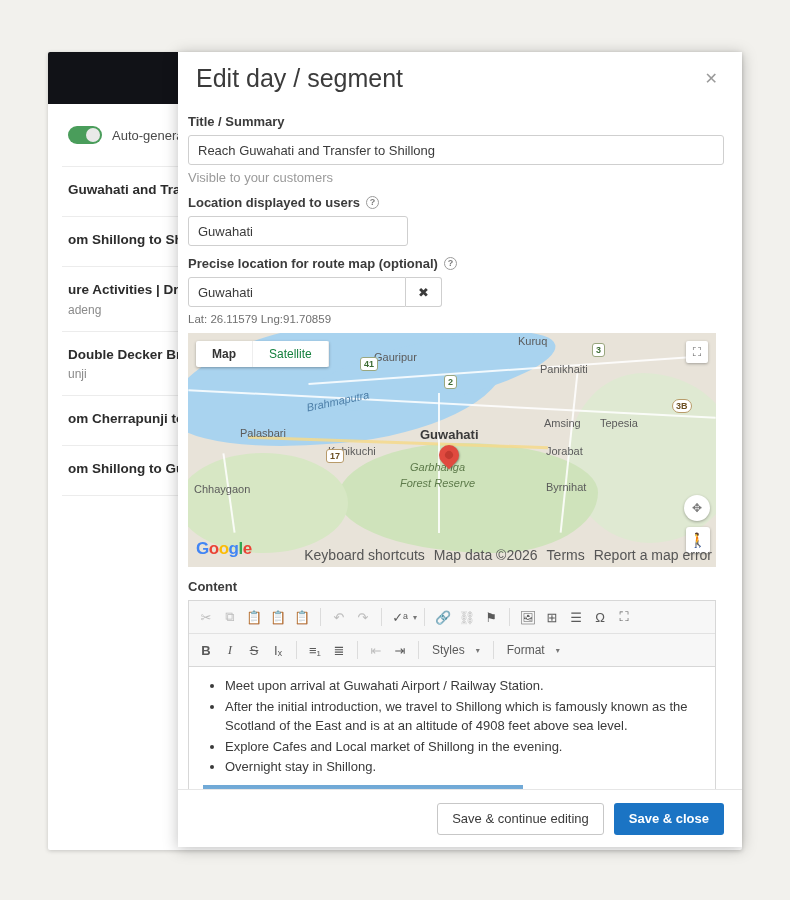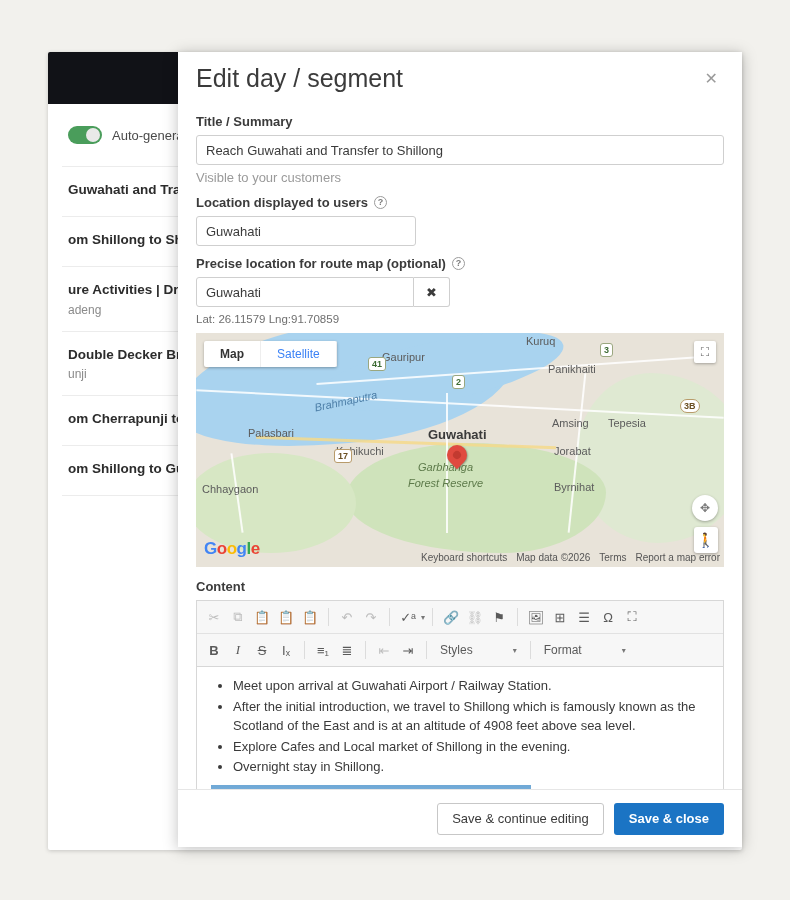--- a/index.html
+++ b/index.html
@@ -124,21 +124,21 @@
     color: #3b3b3b;
   }
   .modal-close {
     color: #9a9a9a;
     font-size: 16px;
     cursor: pointer;
     padding: 4px 6px;
   }
   .modal-body {
     flex: 1 1 auto;
-    padding: 0 18px 8px 18px;
+    padding: 0 18px 8px 10px;
     overflow: hidden;
   }
   .field-label {
     font-size: 13px;
     font-weight: bold;
     color: #3b3b3b;
     margin: 10px 0 6px 0;
     display: flex;
     align-items: center;
     gap: 6px;
@@ -288,21 +288,21 @@
     left: 8px; top: 8px;
     display: flex;
     background: #fff;
     border-radius: 2px;
     box-shadow: 0 1px 3px rgba(0,0,0,0.3);
     overflow: hidden;
   }
   .map-tab {
     padding: 6px 16px;
     font-size: 12px;
-    color: #3b82f6;
+    color: #15803d;
     cursor: pointer;
     border-right: 1px solid #eee;
   }
   .map-tab.active { font-weight: bold; color: #333; }
   .map-fullscreen {
     position: absolute;
     right: 8px; top: 8px;
     width: 22px; height: 22px;
     background: #fff;
     box-shadow: 0 1px 3px rgba(0,0,0,0.3);
@@ -340,21 +340,21 @@
     left: 8px; bottom: 8px;
     font-size: 17px;
     font-weight: bold;
     letter-spacing: -0.5px;
   }
   .g-b { color: #4285F4; } .g-r { color: #EA4335; }
   .g-y { color: #FBBC05; } .g-g { color: #34A853; }
   .map-footer {
     position: absolute;
     right: 4px; bottom: 4px;
-    font-size: 10px;
+    font-size: 14px;
     color: #555;
     display: flex;
     gap: 9px;
   }
 
   
   .content-label {
     font-size: 13px;
     font-weight: bold;
     color: #3b3b3b;
@@ -387,21 +387,21 @@
   }
   .tb-btn.dim { color: #bdbdbd; }
   .tb-sep {
     width: 1px; height: 18px;
     background: #dcdcdc;
     margin: 0 5px;
   }
   .tb-combo {
     display: inline-flex;
     align-items: center;
-    gap: 40px;
+    gap: 11px;
     font-size: 12px;
     color: #5a5a5a;
     padding: 2px 6px;
     cursor: pointer;
   }
   .caret { font-size: 8px; color: #777; }
   .editor-content {
     padding: 10px 14px 0 14px;
     height: 170px;
     overflow: hidden;

